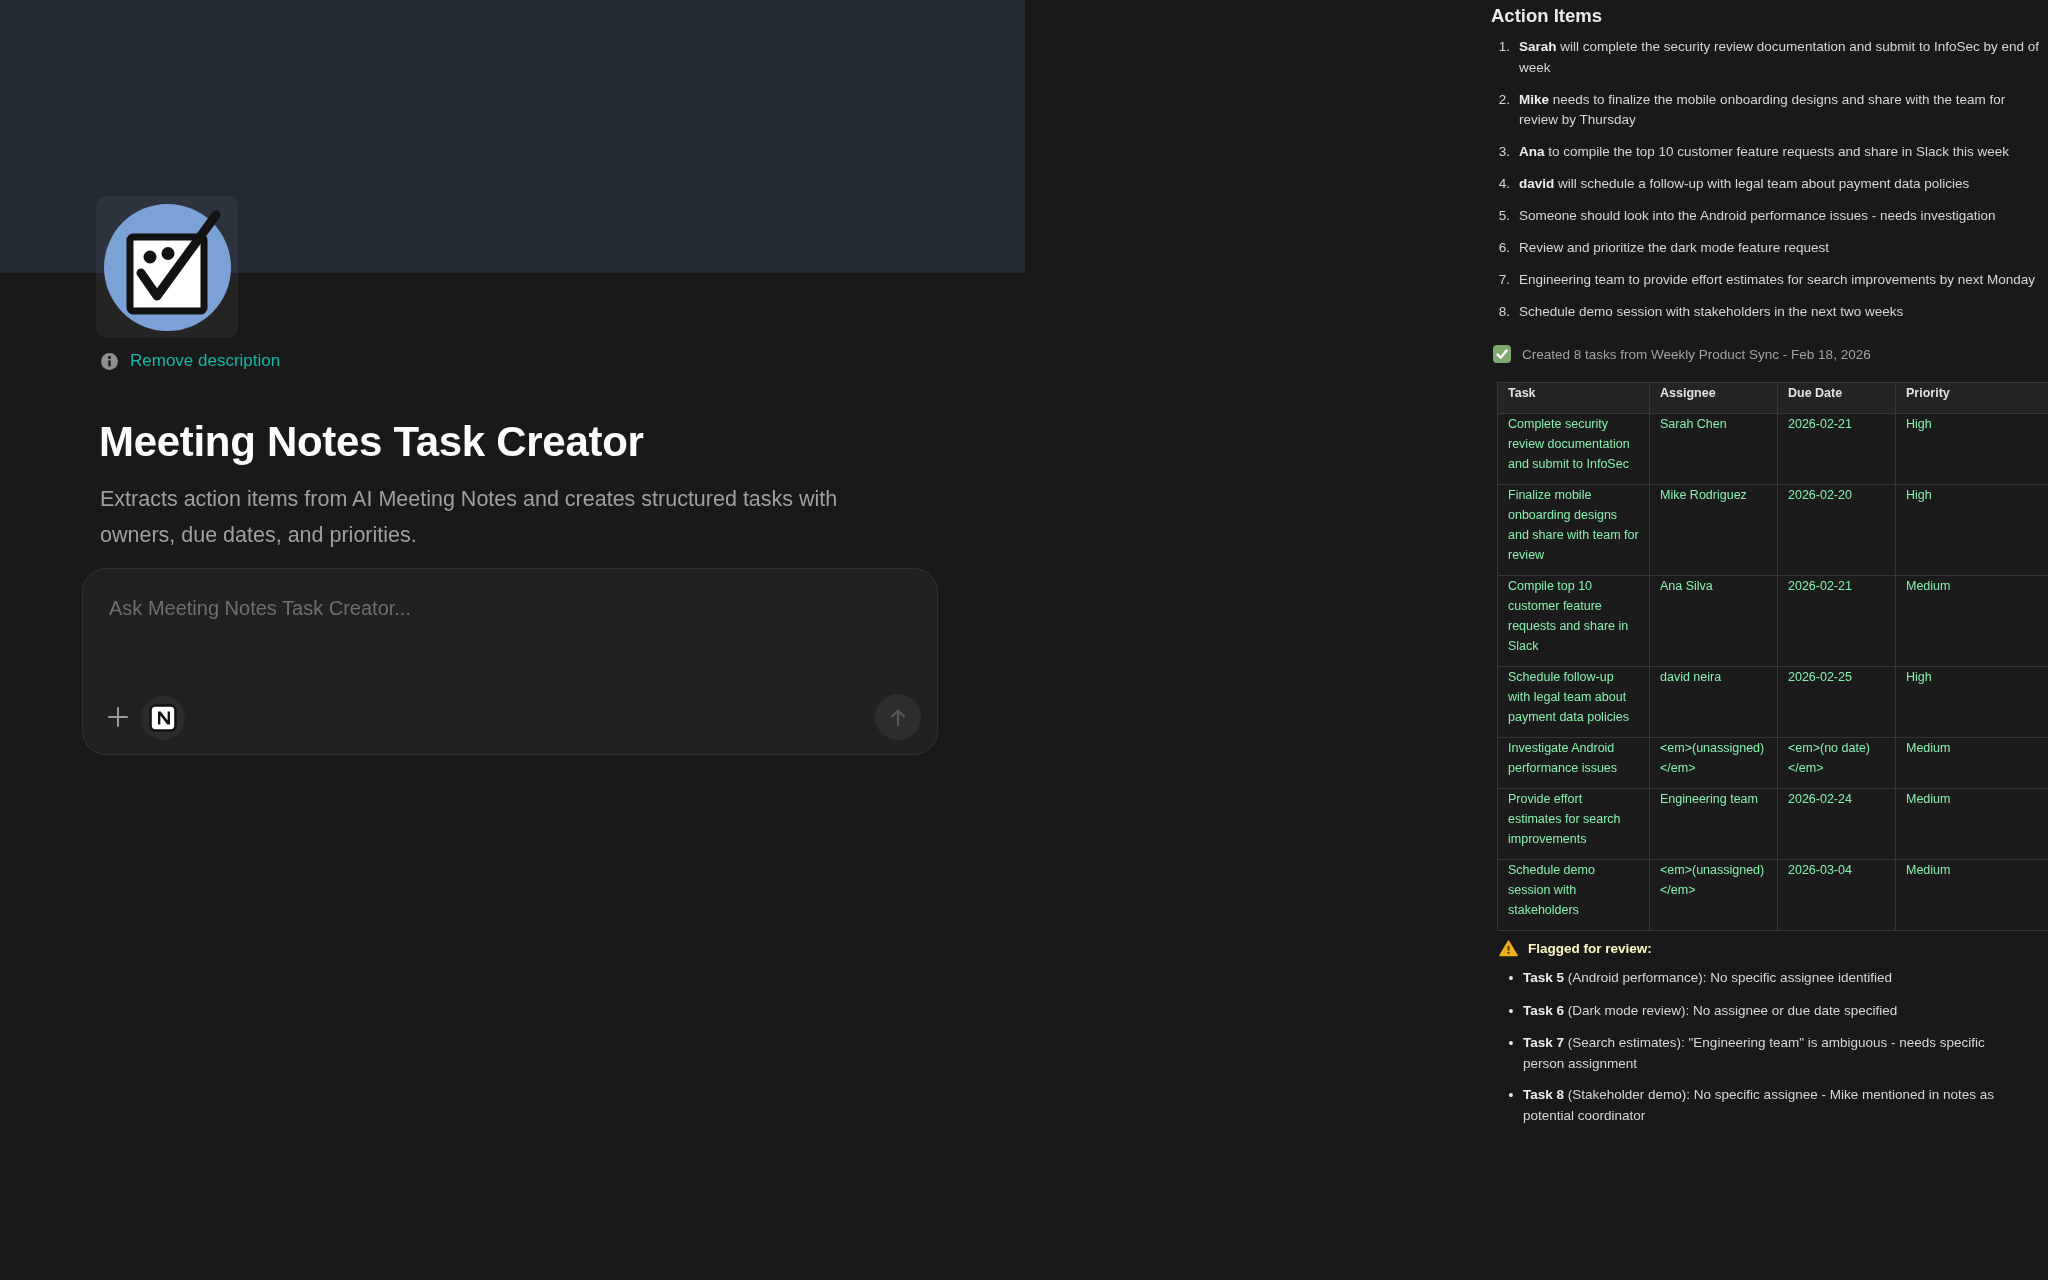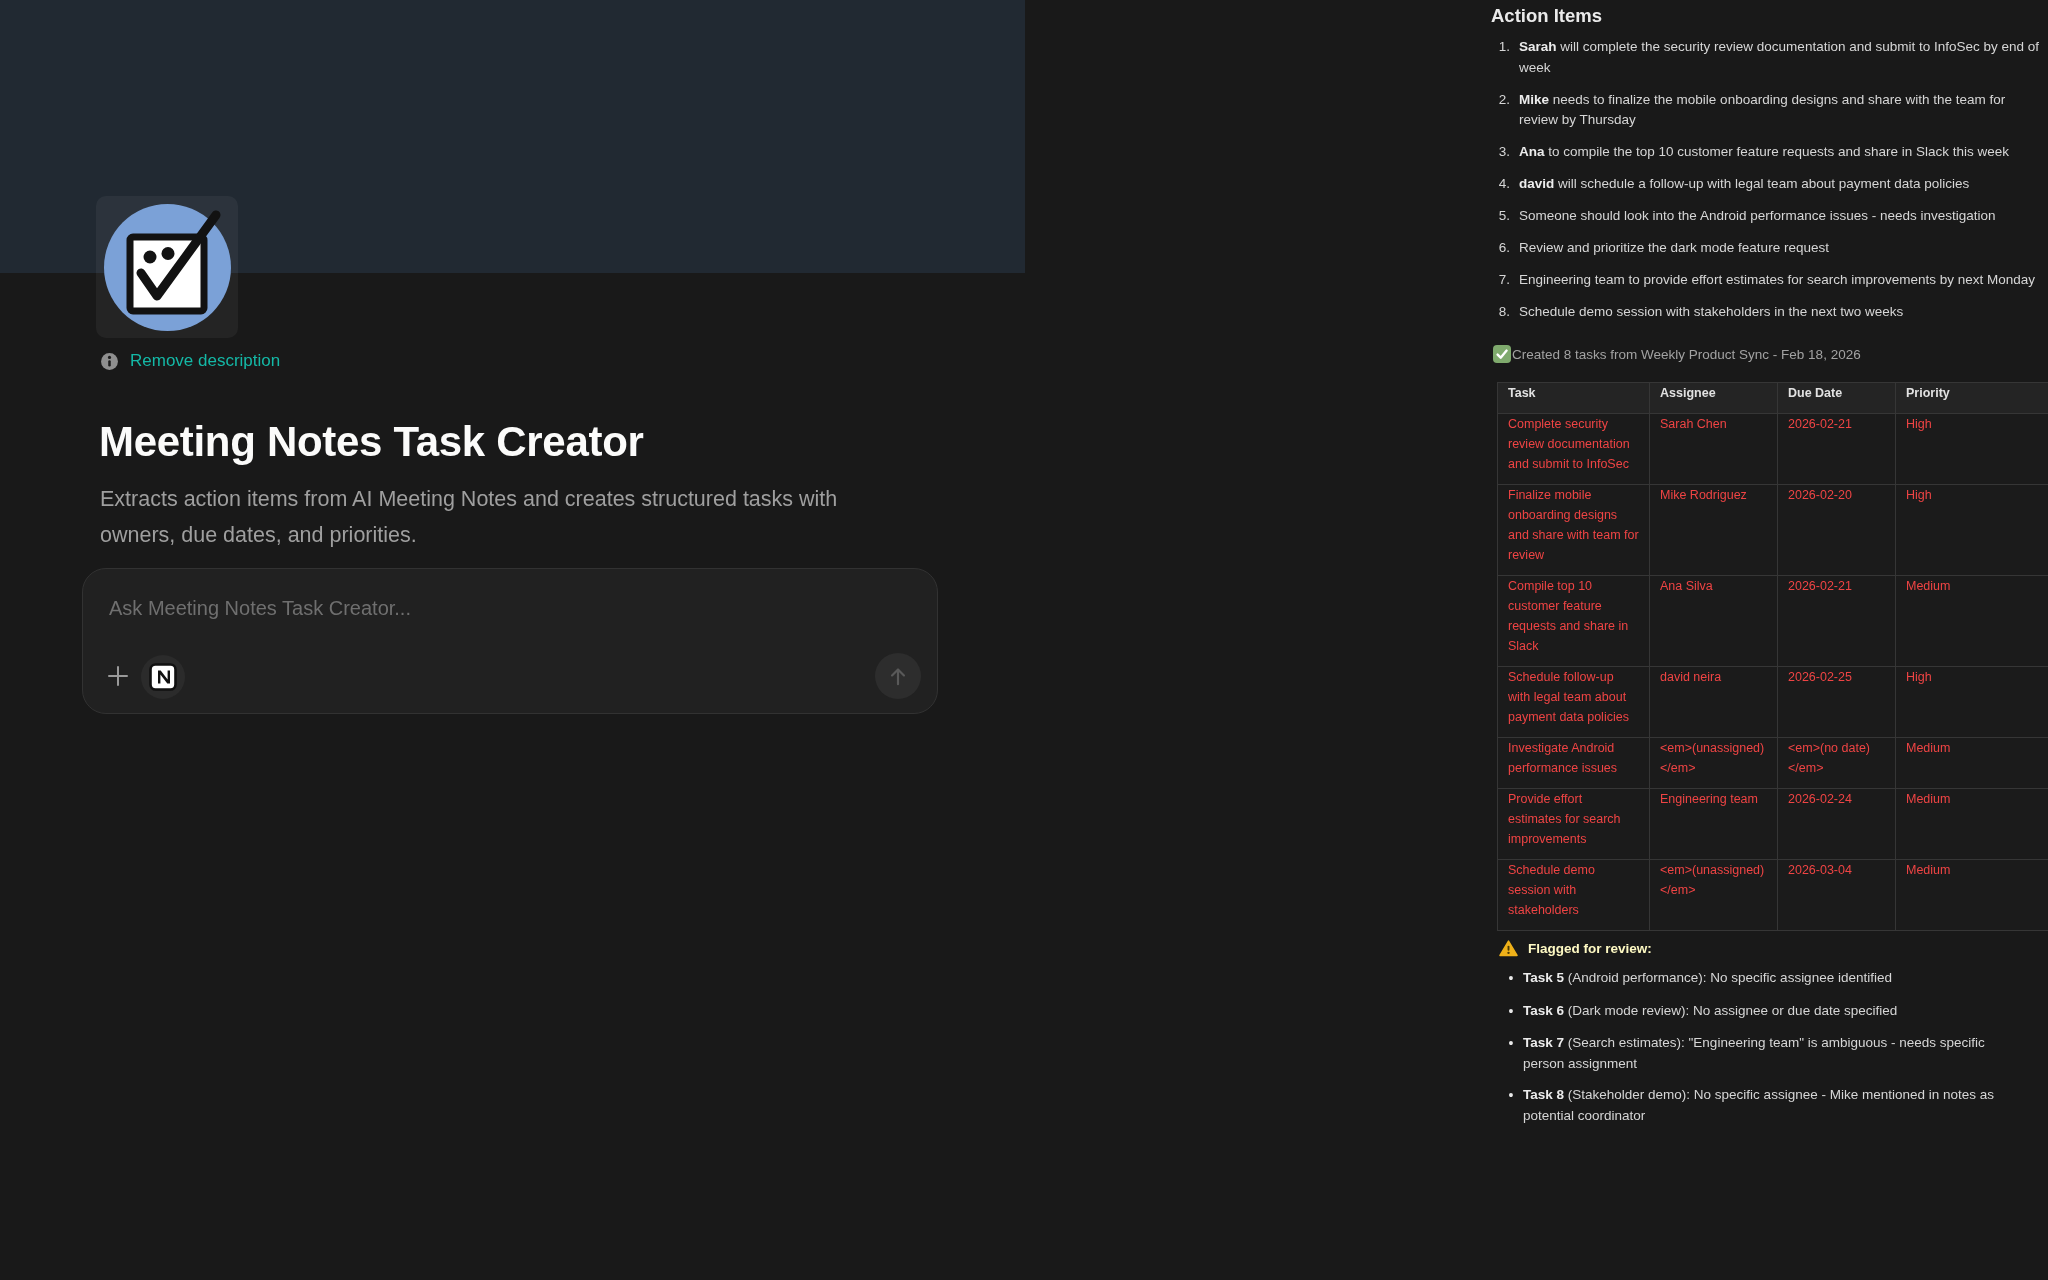--- a/index.html
+++ b/index.html
@@ -10,44 +10,44 @@
     -webkit-font-smoothing:antialiased;
   }
   
   .cover{position:absolute;left:0;top:0;width:1025px;height:273px;background:#212932;}
   .icon-wrap{position:absolute;left:96px;top:196px;width:142px;height:142px;border-radius:10px;
     background:rgba(255,255,255,0.05);display:flex;align-items:center;justify-content:center;cursor:pointer;}
   .remove-desc{position:absolute;left:100px;top:351px;display:flex;align-items:center;gap:11px;
     color:#14b8a6;font-size:17px;cursor:pointer;}
   .page-title{position:absolute;left:99px;top:390px;font-size:42px;font-weight:700;color:#fbfbfa;letter-spacing:-0.3px;}
   .page-desc{position:absolute;left:100px;top:459px;width:778px;font-size:21.5px;line-height:36px;color:#9f9f9f;}
-  .chat-card{position:absolute;left:82px;top:568px;width:856px;height:146px;box-sizing:border-box;
+  .chat-card{position:absolute;left:82px;top:568px;width:856px;height:187px;box-sizing:border-box;
     background:#212121;border:1px solid #323232;border-radius:24px;}
   .chat-ph{position:absolute;left:26px;top:28px;font-size:20px;color:#6f6f6f;}
   .plus-btn{position:absolute;left:20px;bottom:22px;width:30px;height:30px;cursor:pointer;}
   .notion-btn{position:absolute;left:58px;bottom:14px;width:44px;height:44px;border-radius:50%;
     background:#2b2b2b;display:flex;align-items:center;justify-content:center;cursor:pointer;}
   .send-btn{position:absolute;right:16px;bottom:14px;width:46px;height:46px;border-radius:50%;
     background:#2d2d2d;border:none;display:flex;align-items:center;justify-content:center;cursor:pointer;padding:0;}
   
   .panel{position:absolute;left:1490px;top:0;width:558px;height:1280px;text-decoration:underline;}
   .panel-heading{position:absolute;left:1px;top:5px;margin:0;font-size:18.5px;font-weight:700;color:#eaeaea;}
   .ai-list{position:absolute;left:0;top:37px;width:558px;margin:0;padding:0;list-style:none;}
   .ai-list li{display:flex;margin:0 0 11.5px 0;font-size:13.5px;line-height:20.5px;color:#d6d6d6;}
   .ai-num{flex:none;width:20px;text-align:right;margin-right:9px;}
   .ai-text{flex:1;min-width:0;}
   .bold-name{font-weight:700;color:#ececec;}
-  .created-line{position:absolute;left:2px;top:344px;display:flex;align-items:center;
+  .created-line{position:absolute;left:2px;top:344px;display:flex;align-items:center;gap:10px;
     font-size:13.5px;color:#a2a2a2;}
   .results{position:absolute;left:7px;top:382px;width:551px;}
   table.tasks{width:551px;border-collapse:collapse;table-layout:fixed;font-size:12.5px;line-height:20px;}
   table.tasks th,table.tasks td{border:1px solid #363636;padding:0 10px 10px 10px;
     vertical-align:top;text-align:left;overflow-wrap:break-word;}
   table.tasks th{background:#242424;color:#e2e2e2;font-weight:700;}
-  table.tasks td{background:#1b1b1b;color:#ef4444;}
+  table.tasks td{background:#1b1b1b;color:#86efac;}
   .flagged{margin-top:9px;padding-left:2px;}
   .flag-head{display:flex;align-items:center;gap:10px;margin-bottom:11px;
     font-size:13.5px;font-weight:700;color:#fef9c3;}
   .flag-list{margin:0;padding:0;list-style:none;}
   .flag-list li{display:flex;margin-bottom:11px;font-size:13.5px;line-height:20.5px;color:#d6d6d6;}
   .flag-bullet{flex:none;width:24px;text-align:center;color:#e8e8e8;}
   .flag-bullet::before{content:"\2022";font-size:14px;}
   .flag-text{flex:1;min-width:0;max-width:505px;}
   svg{display:block;}
 </style>

